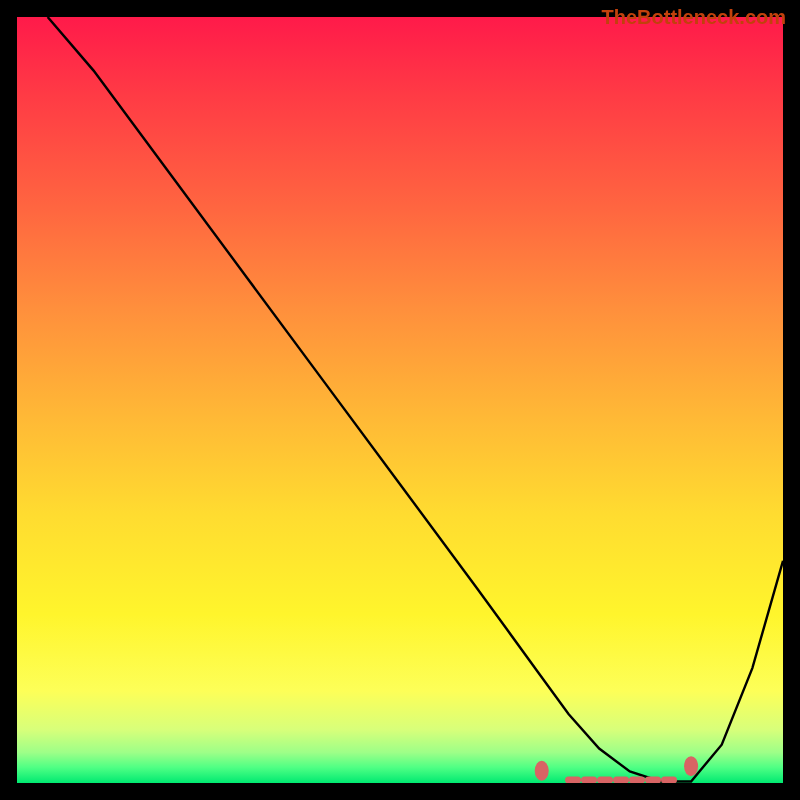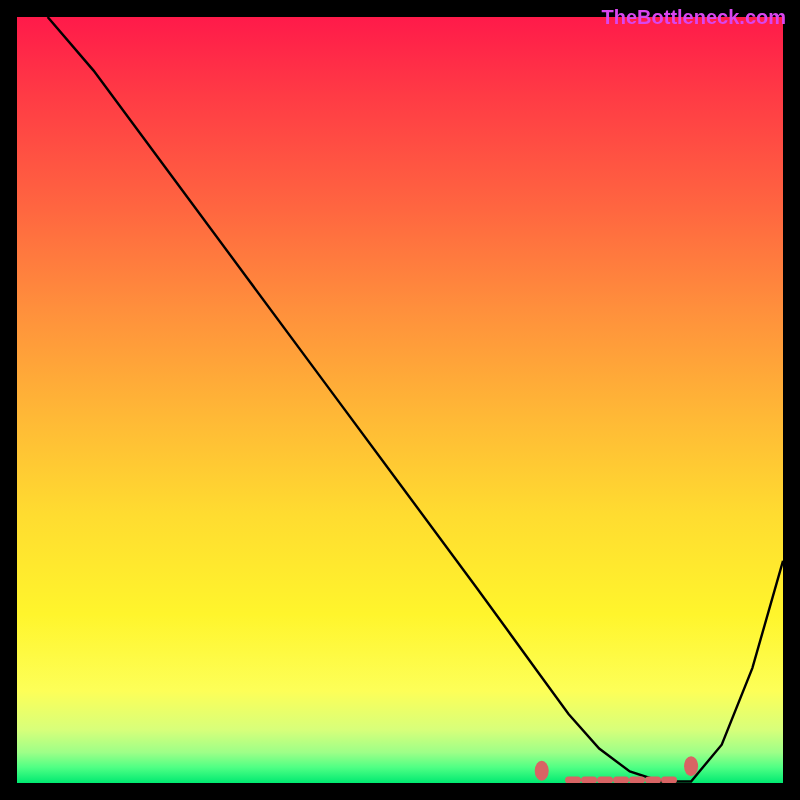--- a/index.html
+++ b/index.html
@@ -8,21 +8,21 @@
     background: #000;
     width: 800px;
     height: 800px;
     position: relative;
     font-family: Arial, sans-serif;
   }
   .watermark {
     position: absolute;
     top: 6px;
     right: 14px;
-    color: #d946ef;
+    color: #c2410c;
     font-size: 20px;
     font-weight: 600;
     z-index: 10;
   }
   .plot-area {
     position: absolute;
     left: 17px;
     top: 17px;
     width: 766px;
     height: 766px;

